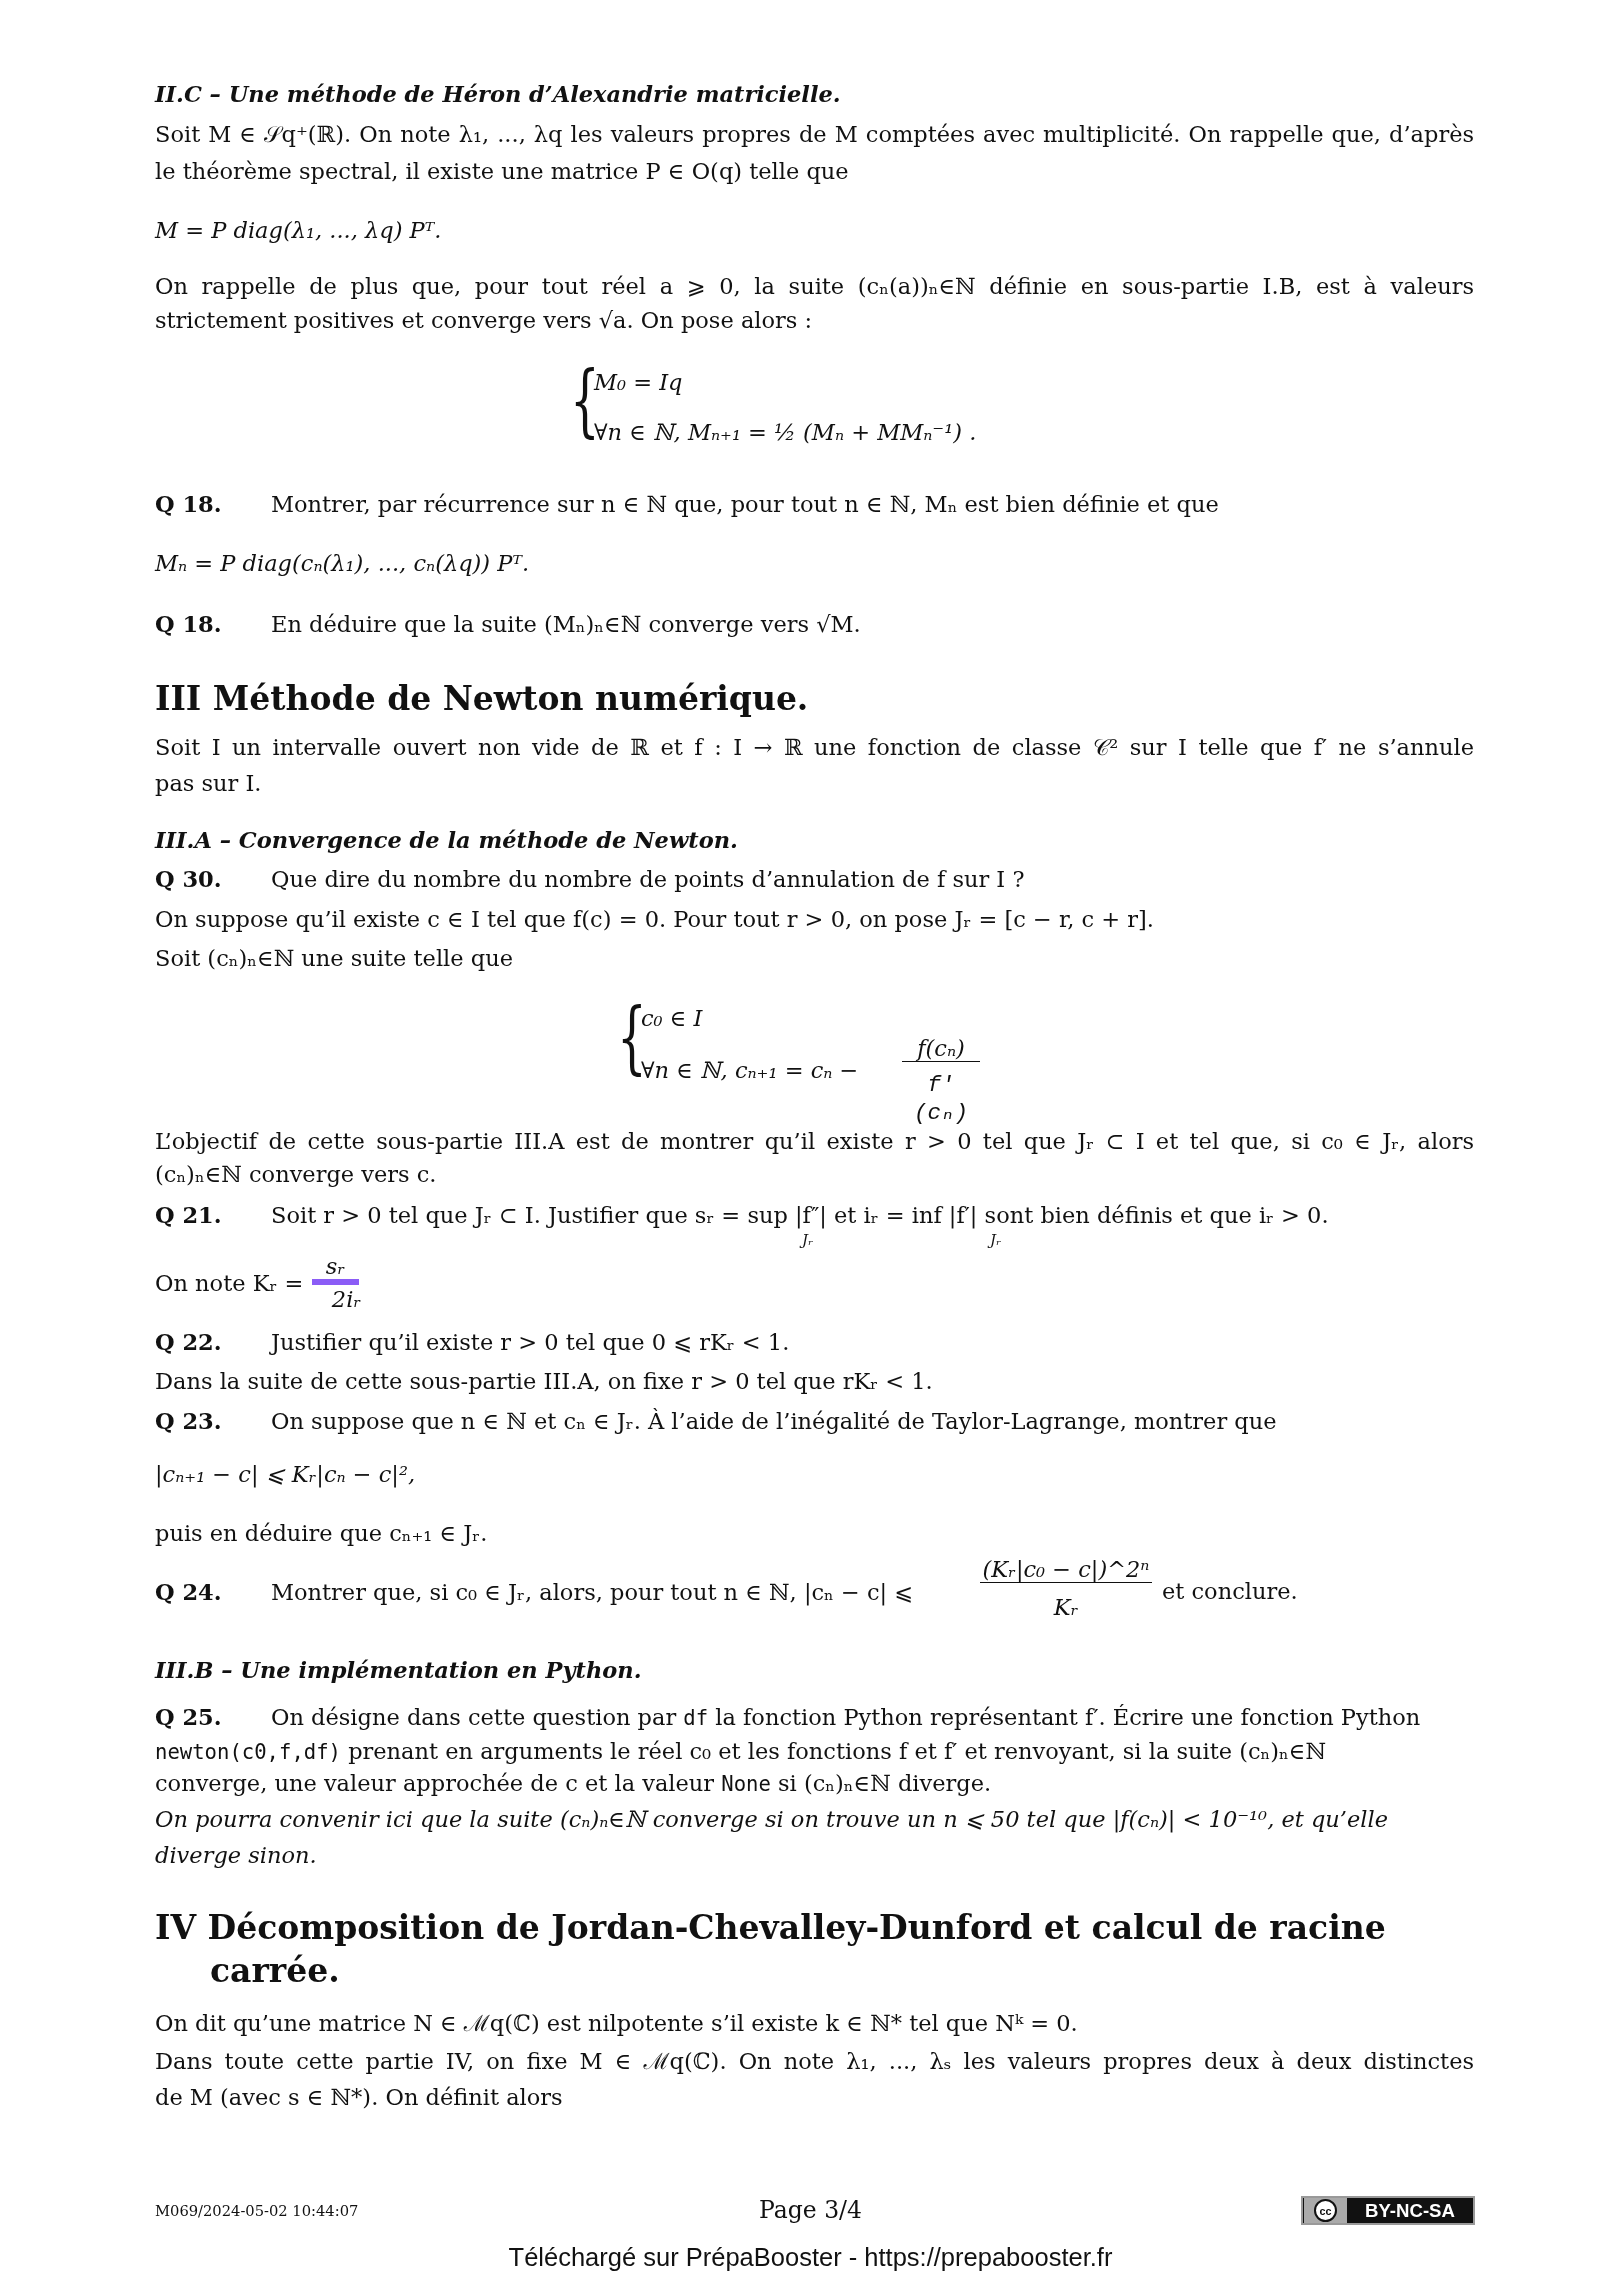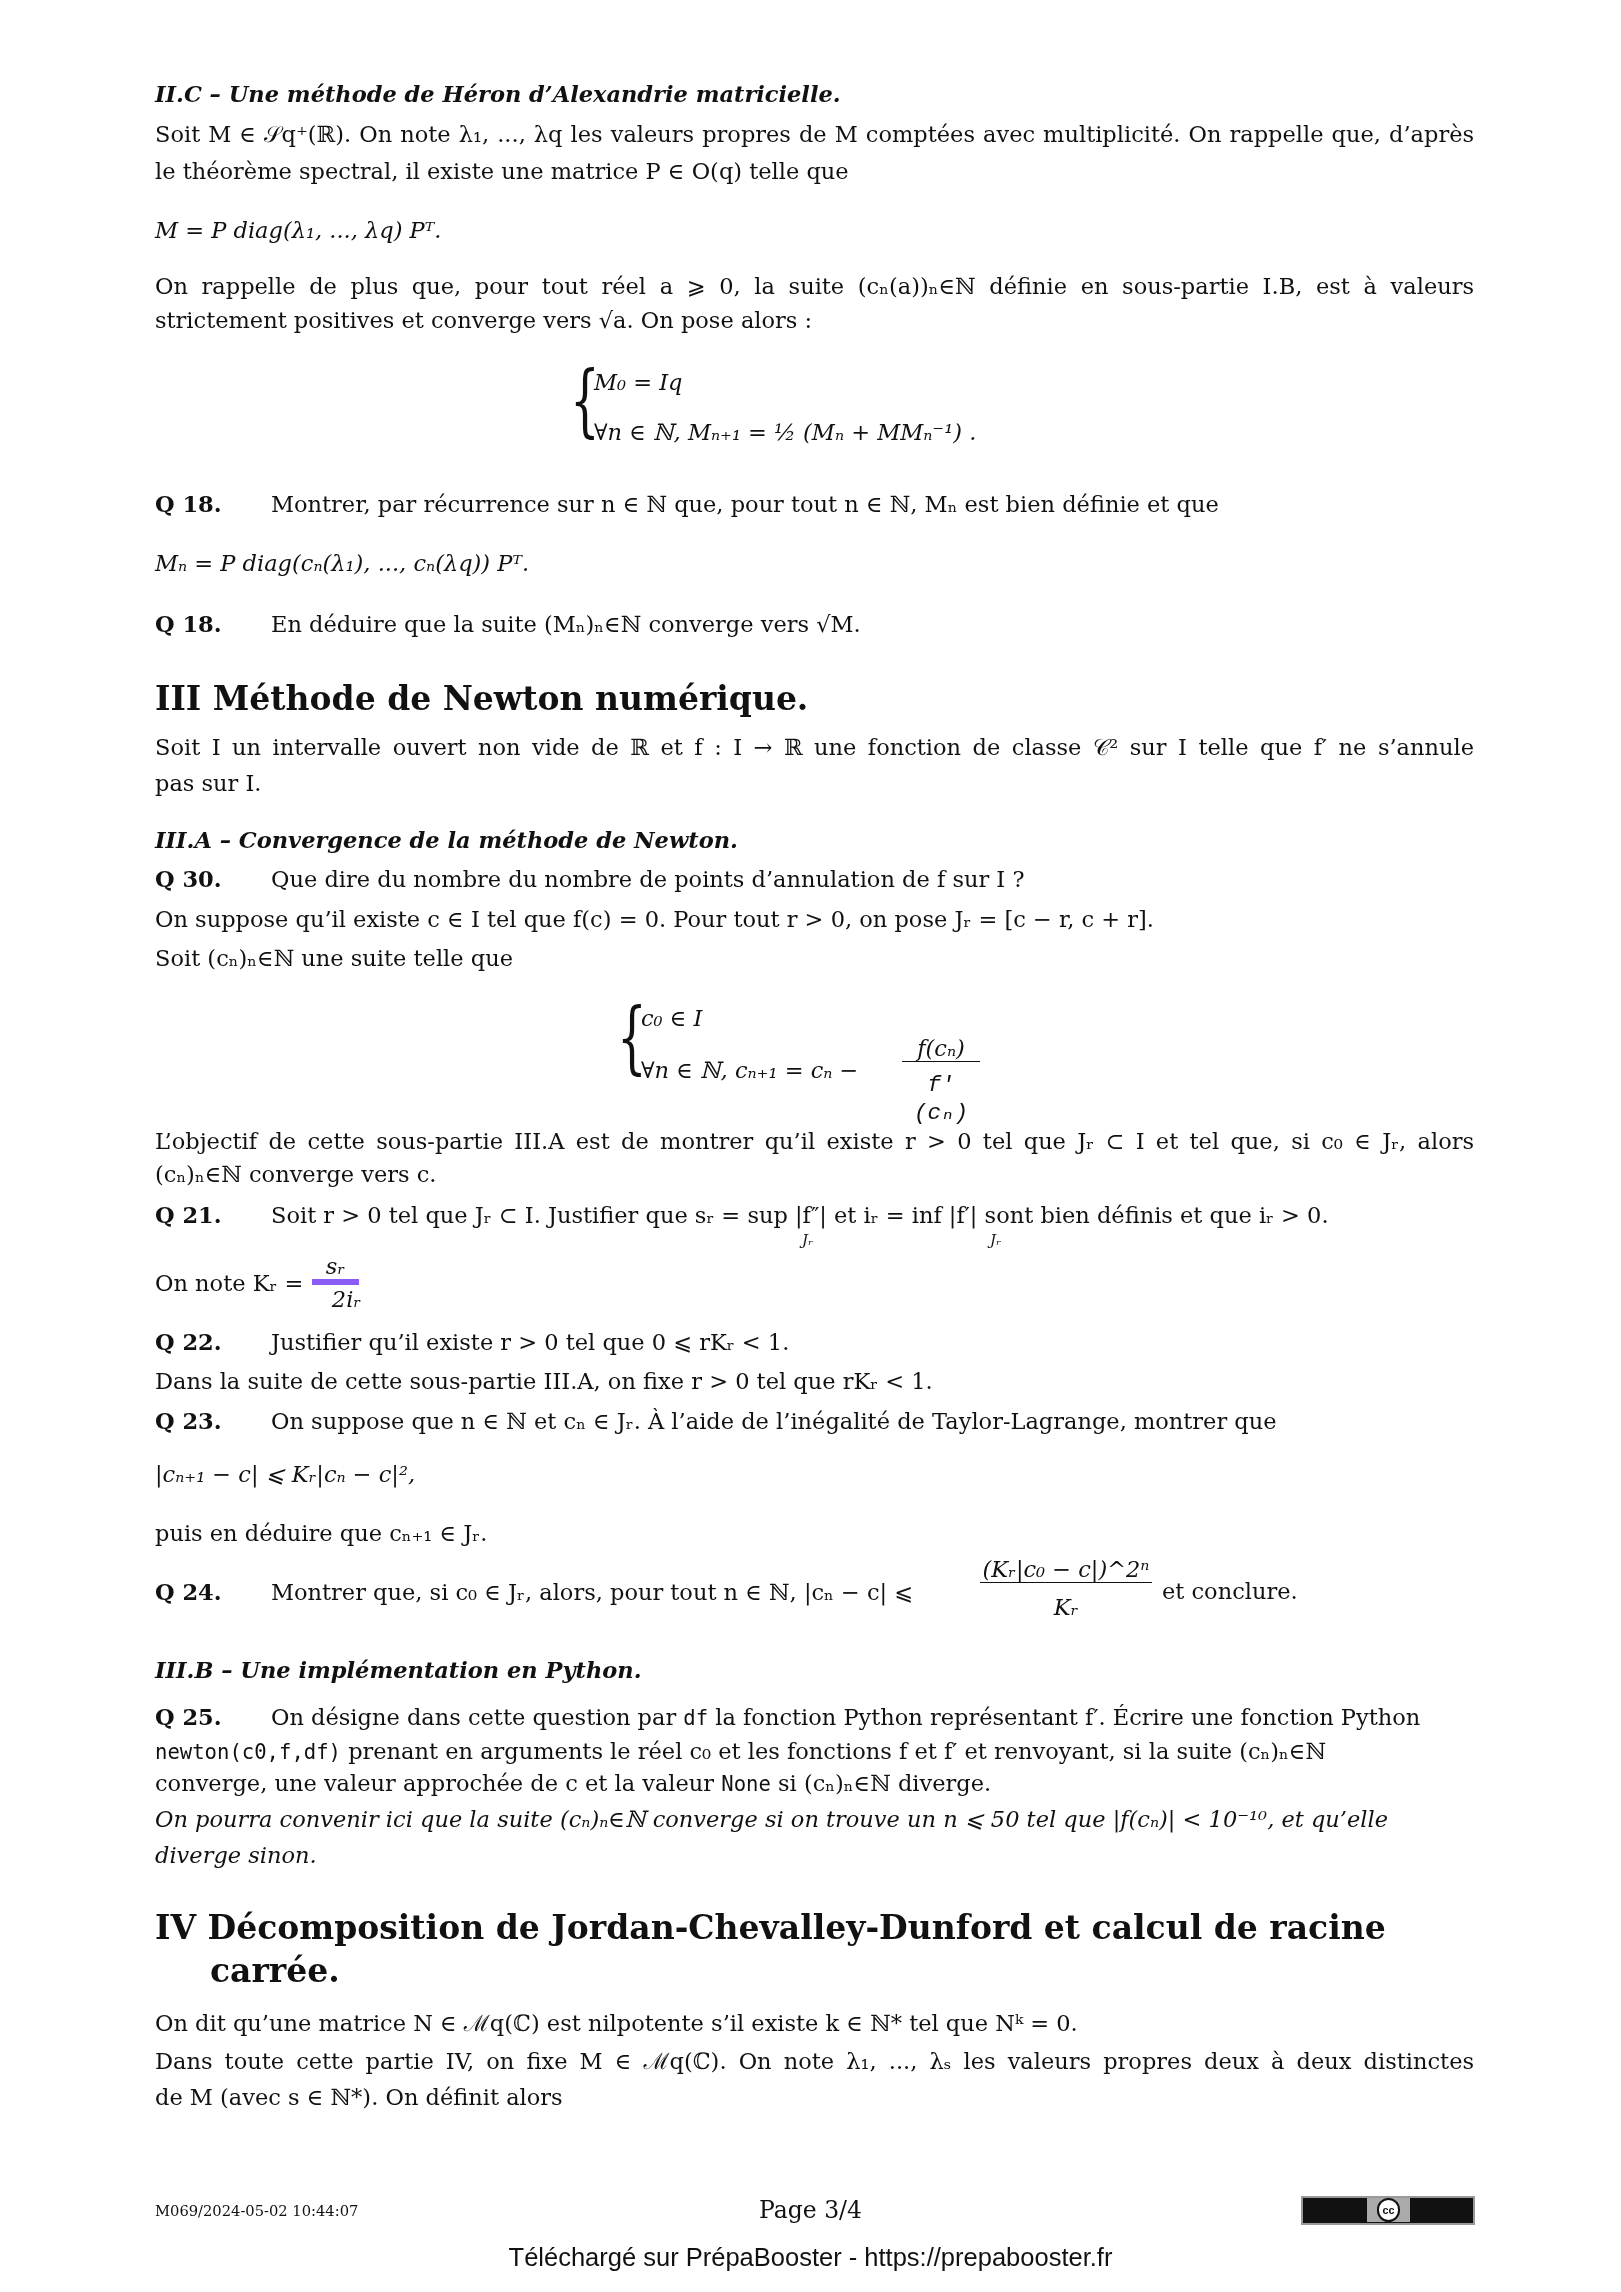--- a/index.html
+++ b/index.html
@@ -14,21 +14,21 @@
   .qlabel { font-weight: bold; display: inline-block; width: 116px; }
   .ital { font-style: italic; }
   .mono { font-family: "DejaVu Sans Mono", "Liberation Mono", monospace; font-size: 20.6px; }
   .math { font-style: italic; }
   .footer-left { position: absolute; left: 155px; top: 2202px; font-size: 14.7px; }
   .footer-center { position: absolute; left: 0; width: 1621px; top: 2196px; text-align: center; font-size: 23.5px; }
   .download { position: absolute; left: 0; width: 1621px; top: 2243px; text-align: center;
               font-family: "Liberation Sans", "DejaVu Sans", sans-serif; font-size: 25.5px; }
   .cc-badge { position: absolute; left: 1301px; top: 2196px; width: 174px; height: 29px; background: #111;
               border: 2px solid #999; box-sizing: border-box; display: flex; align-items: center;
-              font-family: "Liberation Sans", "DejaVu Sans", sans-serif; color: #fff; font-weight: bold; font-size: 18.6px; flex-direction: column; }
+              font-family: "Liberation Sans", "DejaVu Sans", sans-serif; color: #fff; font-weight: bold; font-size: 18.6px; }
   .cc-badge .cc-icon { width: 43px; height: 25.5px; background: #aaa; display: flex; align-items: center; justify-content: center; margin-left: 1px; }
   .cc-badge .cc-icon span { width: 23.5px; height: 23.5px; border-radius: 50%; background: #fff; color: #111; border: 2px solid #111;
               box-sizing: border-box; font-size: 10.8px; display: flex; align-items: center; justify-content: center; }
   .cc-badge .cc-text { flex: 1; text-align: center; }
   .sys { position: absolute; font-size: 22.5px; }
   .brace { position: absolute; font-size: 78px; line-height: 78px; font-weight: 200; transform: scaleX(0.6); transform-origin: left; }
 </style>
 </head>
 <body>
 

